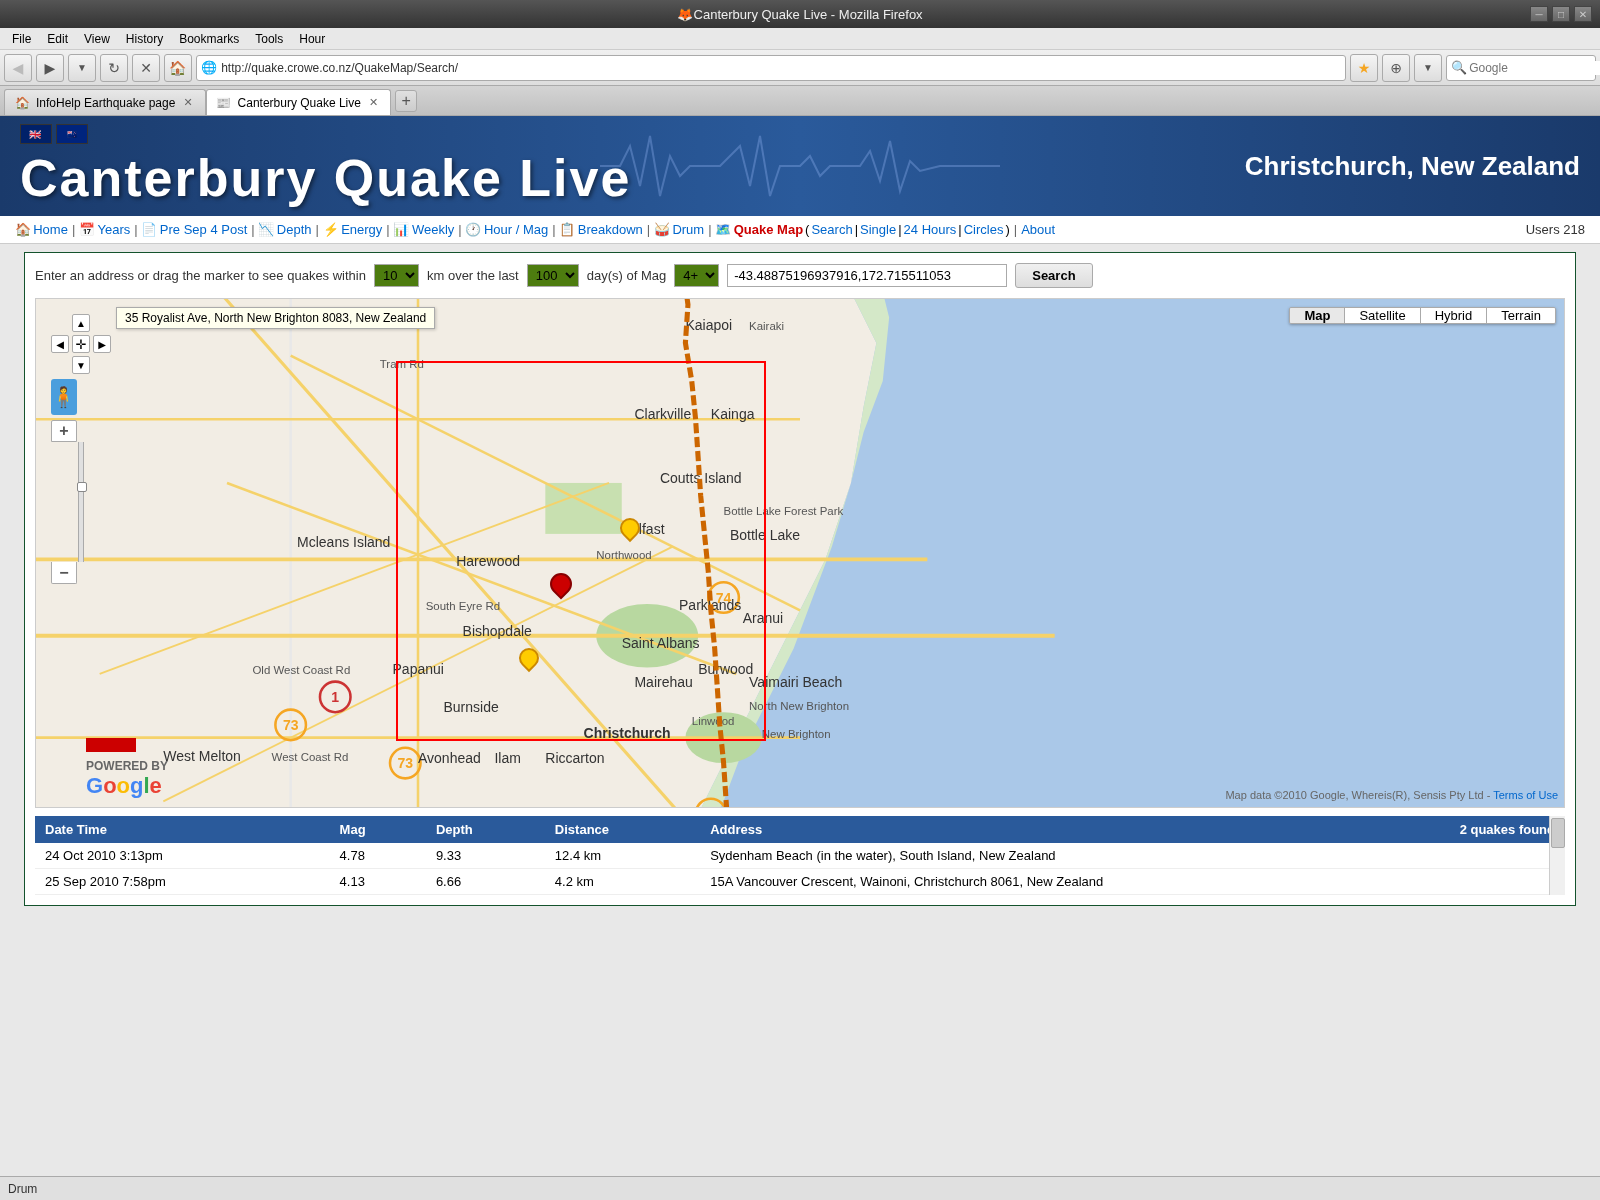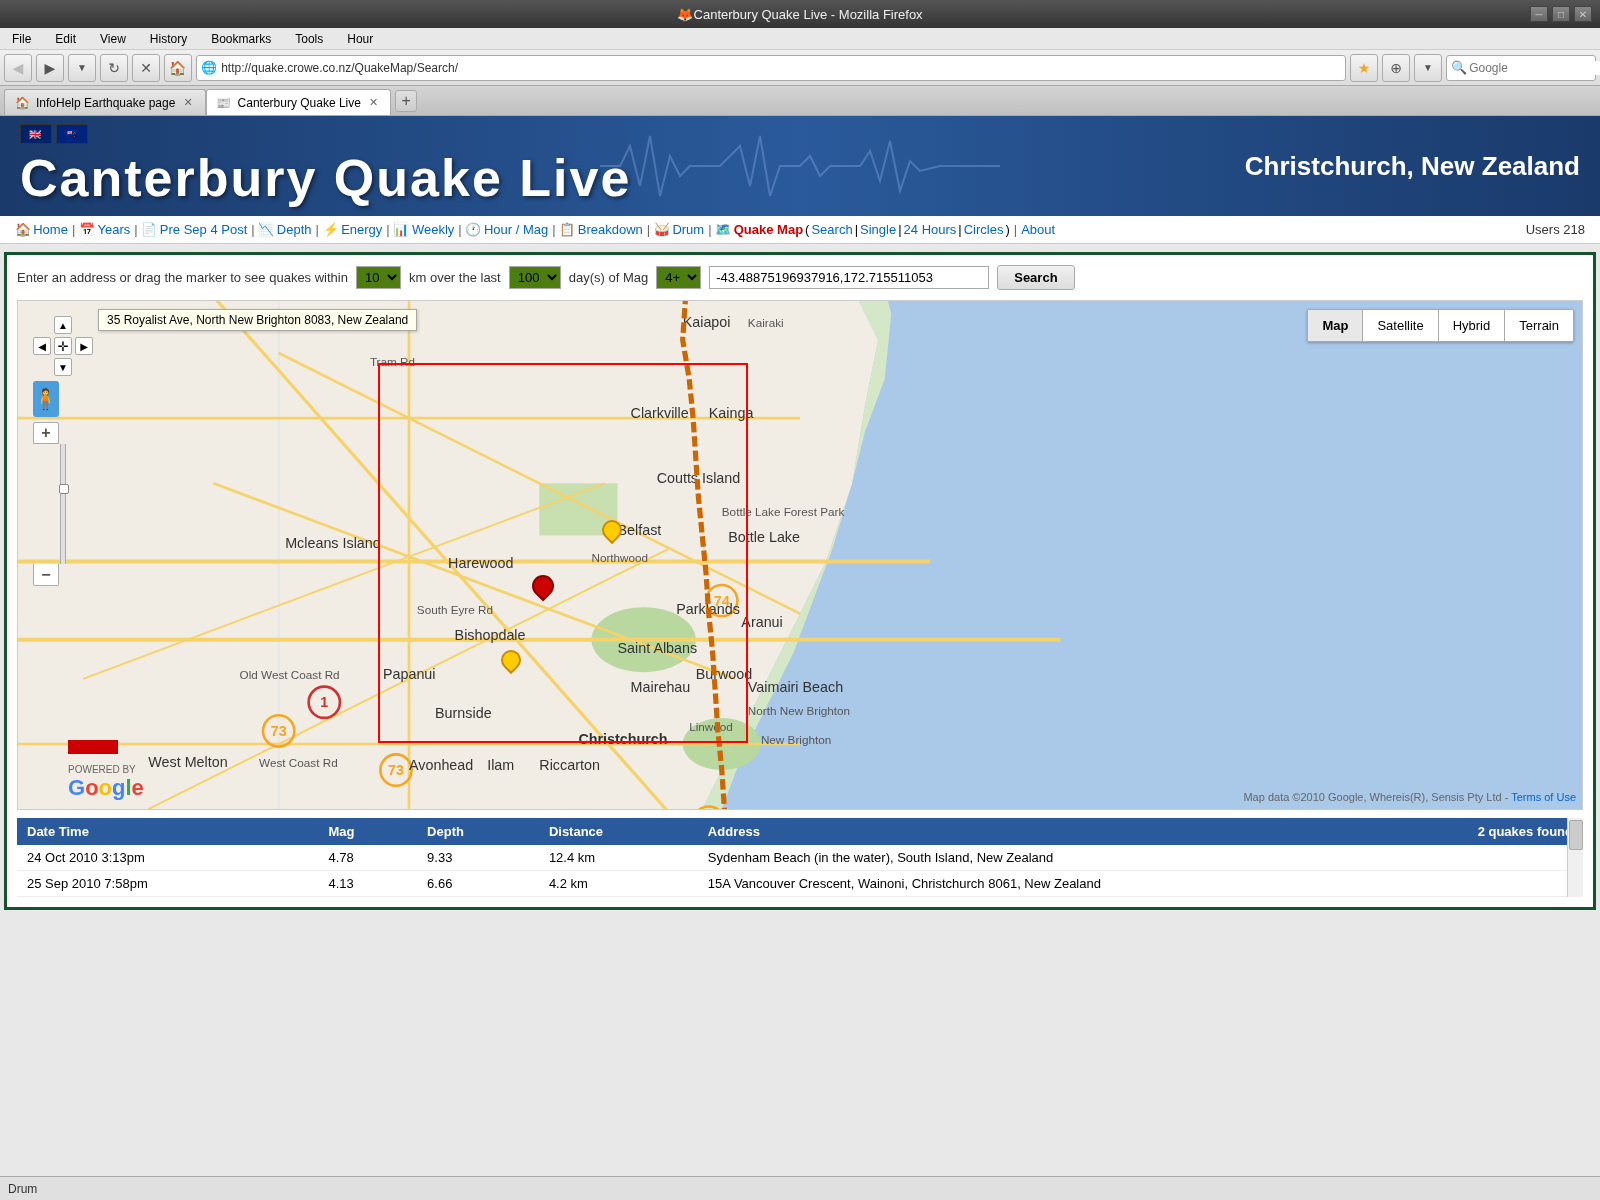--- a/index.html
+++ b/index.html
@@ -34,21 +34,21 @@
 
     
     .menu-bar {
       background: #e8e8e8;
       height: 22px;
       display: flex;
       align-items: center;
       padding: 0 4px;
       border-bottom: 1px solid #ccc;
       font-size: 12px;
-      gap: 8px;
+      gap: 0;
     }
     .menu-item {
       padding: 2px 8px;
       cursor: pointer;
     }
 
     
     .toolbar {
       background: linear-gradient(to bottom, #f0f0f0, #ddd);
       height: 36px;
@@ -243,22 +243,22 @@
       cursor: pointer;
       text-decoration: none;
     }
     .nav-separator { color: #666; margin: 0 2px; }
     .nav-highlight { color: #cc0000; font-weight: bold; }
     .users-count { font-size: 13px; color: #333; }
 
     
     .main-area {
       background: white;
-      margin: 8px 4px;
-      border: 3px solid #14532d;
+      margin: 8px 24px;
+      border: 1px solid #14532d;
       padding: 10px;
     }
 
     
     .search-controls {
       display: flex;
       align-items: center;
       gap: 8px;
       margin-bottom: 10px;
     }
@@ -301,21 +301,21 @@
       top: 8px;
       right: 8px;
       display: flex;
       z-index: 10;
       border: 1px solid #aaa;
       border-radius: 2px;
       overflow: hidden;
       box-shadow: 0 1px 3px rgba(0,0,0,0.3);
     }
     .map-type-btn {
-      padding: 8px 14px;
+      padding: 0 14px;
       background: white;
       border: none;
       border-right: 1px solid #aaa;
       cursor: pointer;
       font-size: 13px;
     }
     .map-type-btn:last-child { border-right: none; }
     .map-type-btn.active { background: #e8e8e8; font-weight: bold; }
 
     
@@ -428,21 +428,21 @@
       z-index: 8;
     }
     .google-text {
       font-size: 22px;
       font-weight: bold;
     }
     .g-blue { color: #4285f4; }
     .g-red { color: #ea4335; }
     .g-yellow { color: #fbbc05; }
     .g-green { color: #34a853; }
-    .powered-by { font-size: 10px; color: #666; display: block; }
+    .powered-by { font-size: 12px; color: #666; display: block; font-weight: bold; }
 
     
     .map-attribution {
       position: absolute;
       bottom: 6px;
       right: 6px;
       font-size: 11px;
       color: #666;
       z-index: 8;
     }

